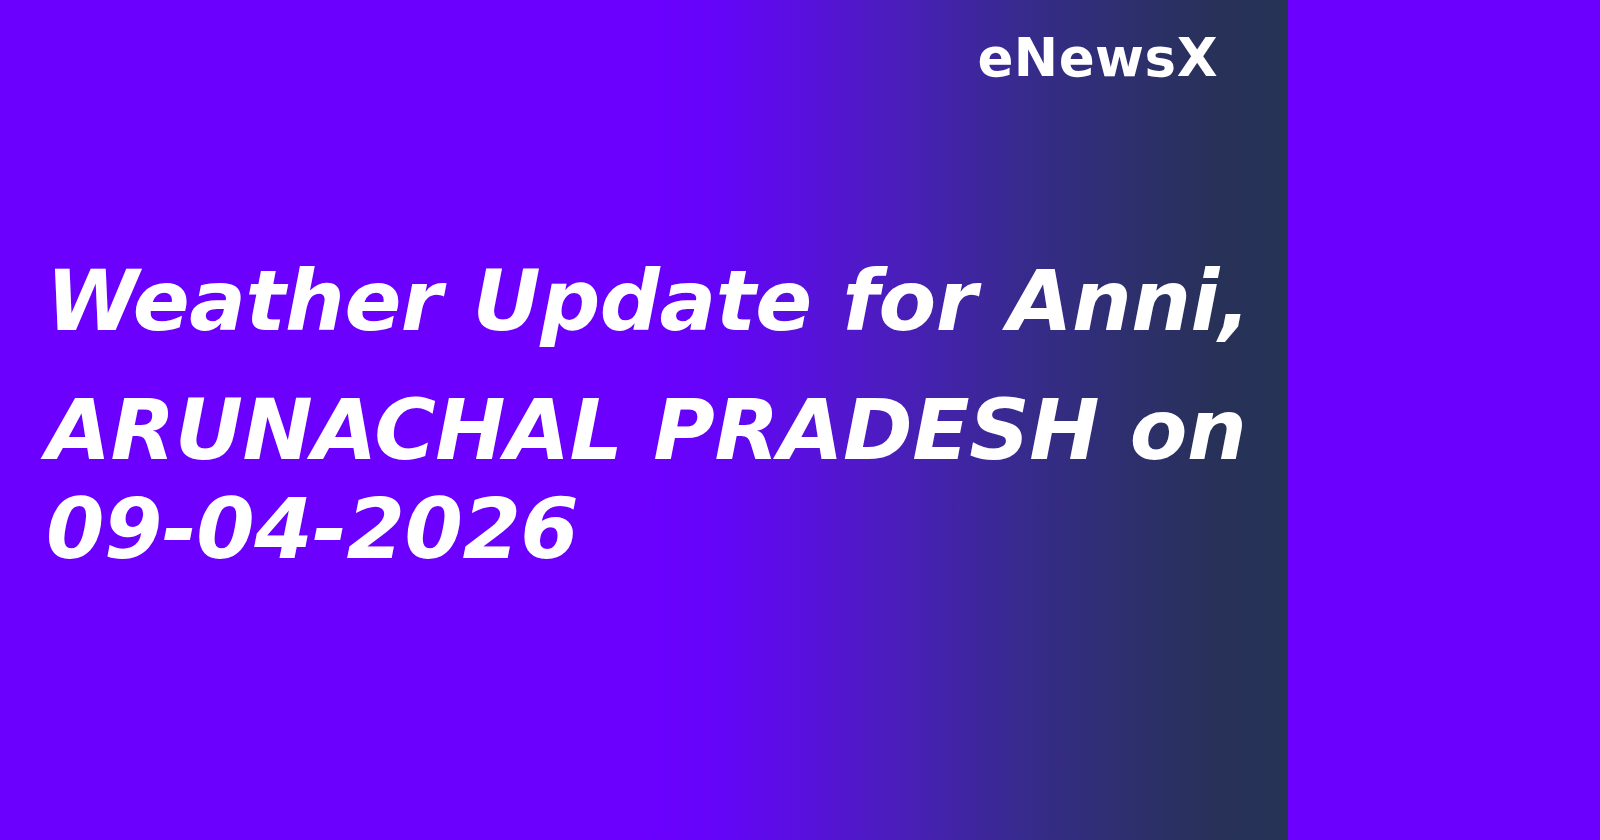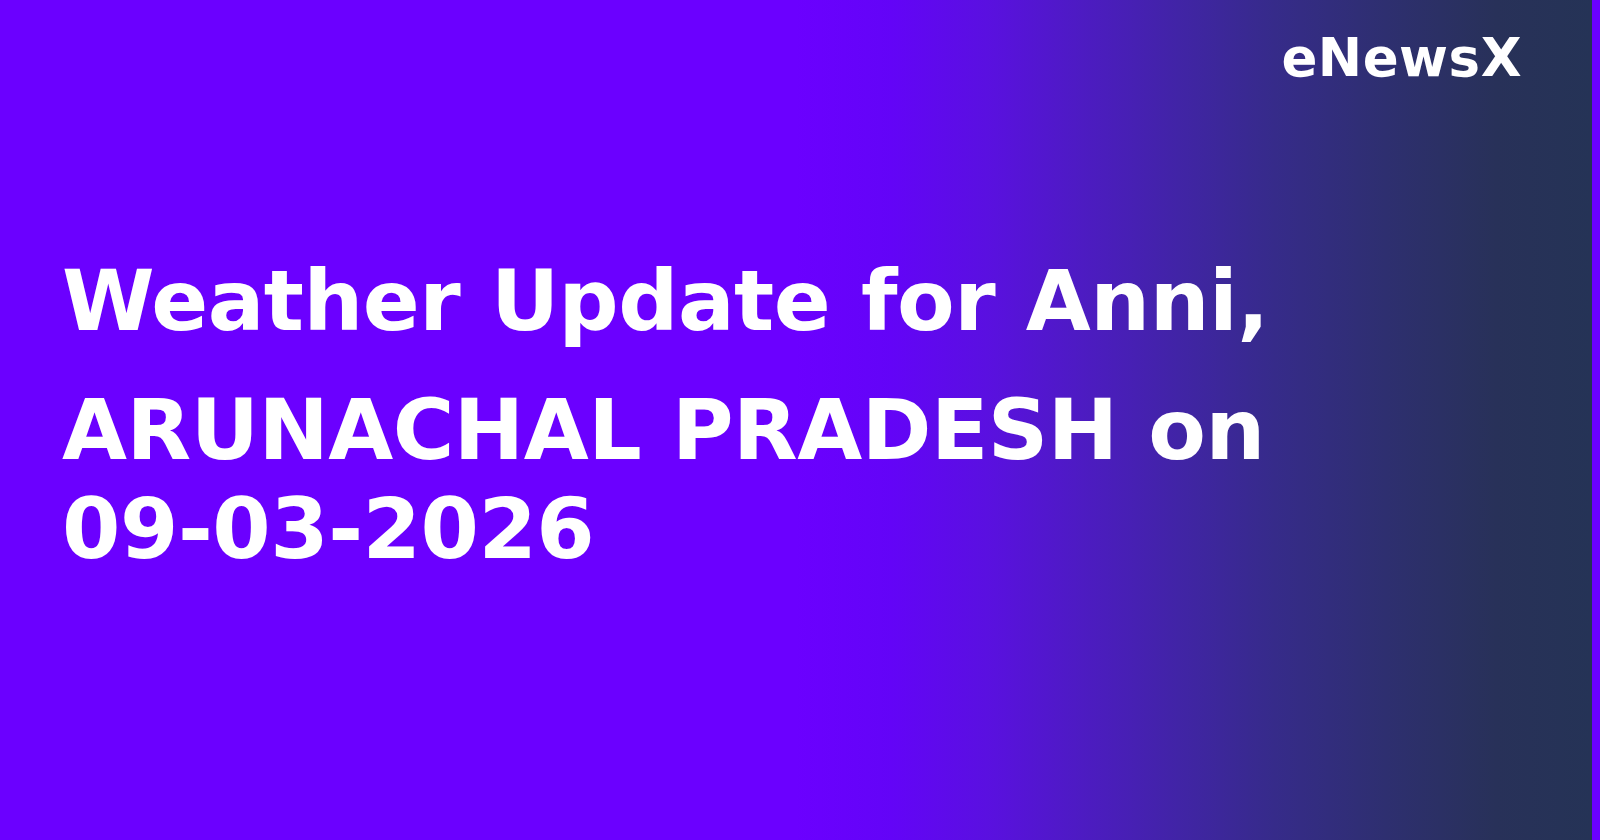--- a/index.html
+++ b/index.html
@@ -10,21 +10,21 @@
   body {
     width: 1600px;
     height: 840px;
     overflow: hidden;
     font-family: "DejaVu Sans", "Liberation Sans", sans-serif;
     background: #6B00FF;
   }
 
   .card {
     position: relative;
-    width: 1592px;
+    width: 1288px;
     height: 840px;
     box-sizing: border-box;
     
     background-image: linear-gradient(
       to right,
       #6B00FF 0%,
       #6B00FF 50%,
       #6304F7 56%,
       #5A10E0 62%,
       #4D1BC2 68%,
@@ -47,23 +47,24 @@
     font-weight: 700;
     line-height: 1.05;
     letter-spacing: 0.5px;
     white-space: nowrap;
     user-select: none;
   }
 
   
   .headline-wrap {
     position: absolute;
-    left: 62px;
+    left: 46px;
     top: 252px;
     width: 1260px;
+    font-style: italic;
   }
 
   .headline {
     margin: 0;
     color: #FFFFFF;
     font-size: 84px;
     font-weight: 700;
     line-height: 99px;
     letter-spacing: -0.5px;
     word-spacing: 2px;
@@ -73,17 +74,17 @@
 <body>
 
 <div class="card">
 
   <div class="brand">eNewsX</div>
 
   <div class="headline-wrap">
     <h1 class="headline">
       <span style="display: block;">Weather Update for Anni,</span>
       <span style="display: block; margin-top: 30px;">ARUNACHAL PRADESH on</span>
-      <span style="display: block;">09-03-2026</span>
+      <span style="display: block;">09-04-2026</span>
     </h1>
   </div>
 
 </div>
 
 </body></html>

